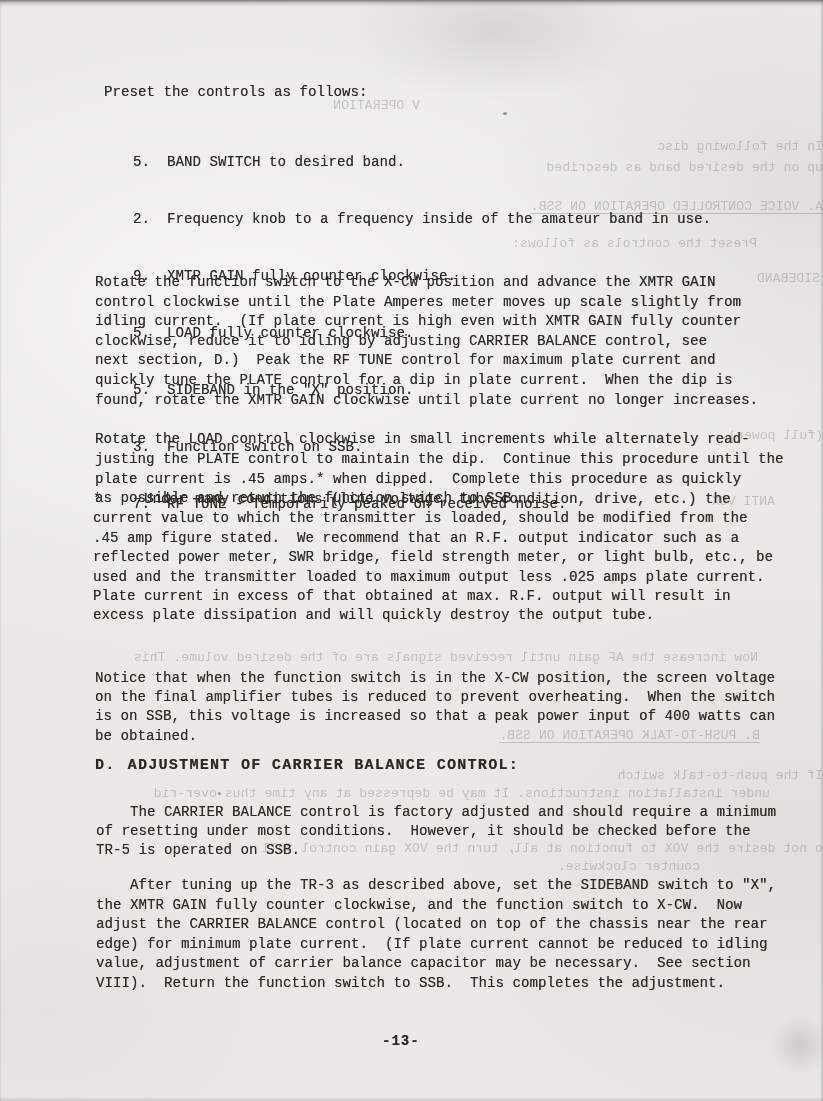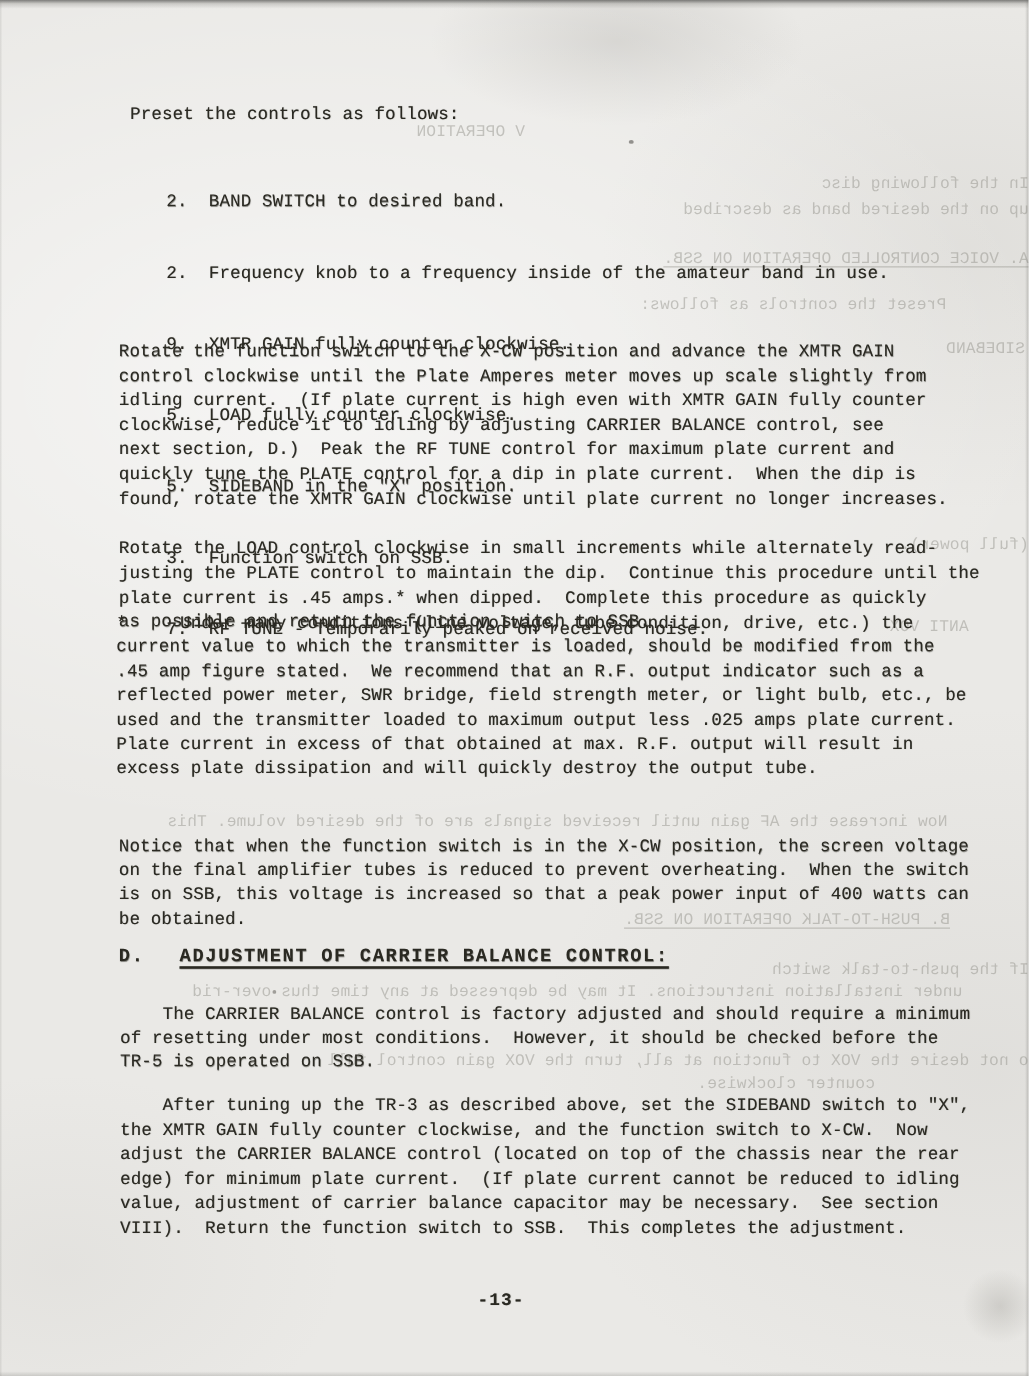--- a/index.html
+++ b/index.html
@@ -31,22 +31,21 @@
   .p-foot  {left:93px;  top:490px; line-height:19.4px;}
   .p-notice{left:95px;  top:669px; line-height:19.2px;}
   .p-carrier-intro{left:96px; top:803px; line-height:18.8px;}
   .p-carrier-proc {left:96px; top:876px; line-height:19.6px;}
   .heading{
     left:95px; top:757px;
     font-size:15px; font-weight:bold; letter-spacing:1.3px;
     white-space:nowrap;
   }
   .heading .title{
-    margin-left:28px;
-    text-decoration:underline;
+    margin-left:12px;
     text-underline-offset:4px;
     text-decoration-thickness:1.5px;
   }
   .page-number{left:382px; top:1033px; letter-spacing:1px; font-weight:bold;}
 
   
   #ghost-layer{position:absolute;inset:0;pointer-events:none;}
   .ghost-line{
     position:absolute;
     transform:scaleX(-1);
@@ -105,21 +104,21 @@
       <span class="ghost-line ghost-underline" style="top: 728px; left: 400px; width: 360px;">B.  PUSH-TO-TALK OPERATION ON SSB.</span>
       <span class="ghost-line" style="top: 768px; left: 620px; width: 203px;">If the push-to-talk switch</span>
       <span class="ghost-line" style="top: 786px; left: 110px; width: 660px;">under installation instructions.  It may be depressed at any time thus over-rid</span>
       <span class="ghost-line" style="top: 841px; left: 270px; width: 616px;">If you do not desire the VOX to function at all, turn the VOX gain control full</span>
       <span class="ghost-line" style="top: 859px; left: 560px; width: 140px;">counter clockwise.</span>
     </div>
 
   <div class="txt intro">Preset the controls as follows:</div>
 
   <div class="txt list">
-    <div>2.  BAND SWITCH to desired band.</div>
+    <div>5.  BAND SWITCH to desired band.</div>
     <div>2.  Frequency knob to a frequency inside of the amateur band in use.</div>
     <div>9.  XMTR GAIN fully counter clockwise.</div>
     <div>5.  LOAD fully counter clockwise.</div>
     <div>5.  SIDEBAND in the "X" position.</div>
     <div>3.  Function switch on SSB.</div>
     <div>7.  RF TUNE - Temporarily peaked on received noise.</div>
   </div>
 
   <div class="txt p-tune">Rotate the function switch to the X-CW position and advance the XMTR GAIN
 control clockwise until the Plate Amperes meter moves up scale slightly from

